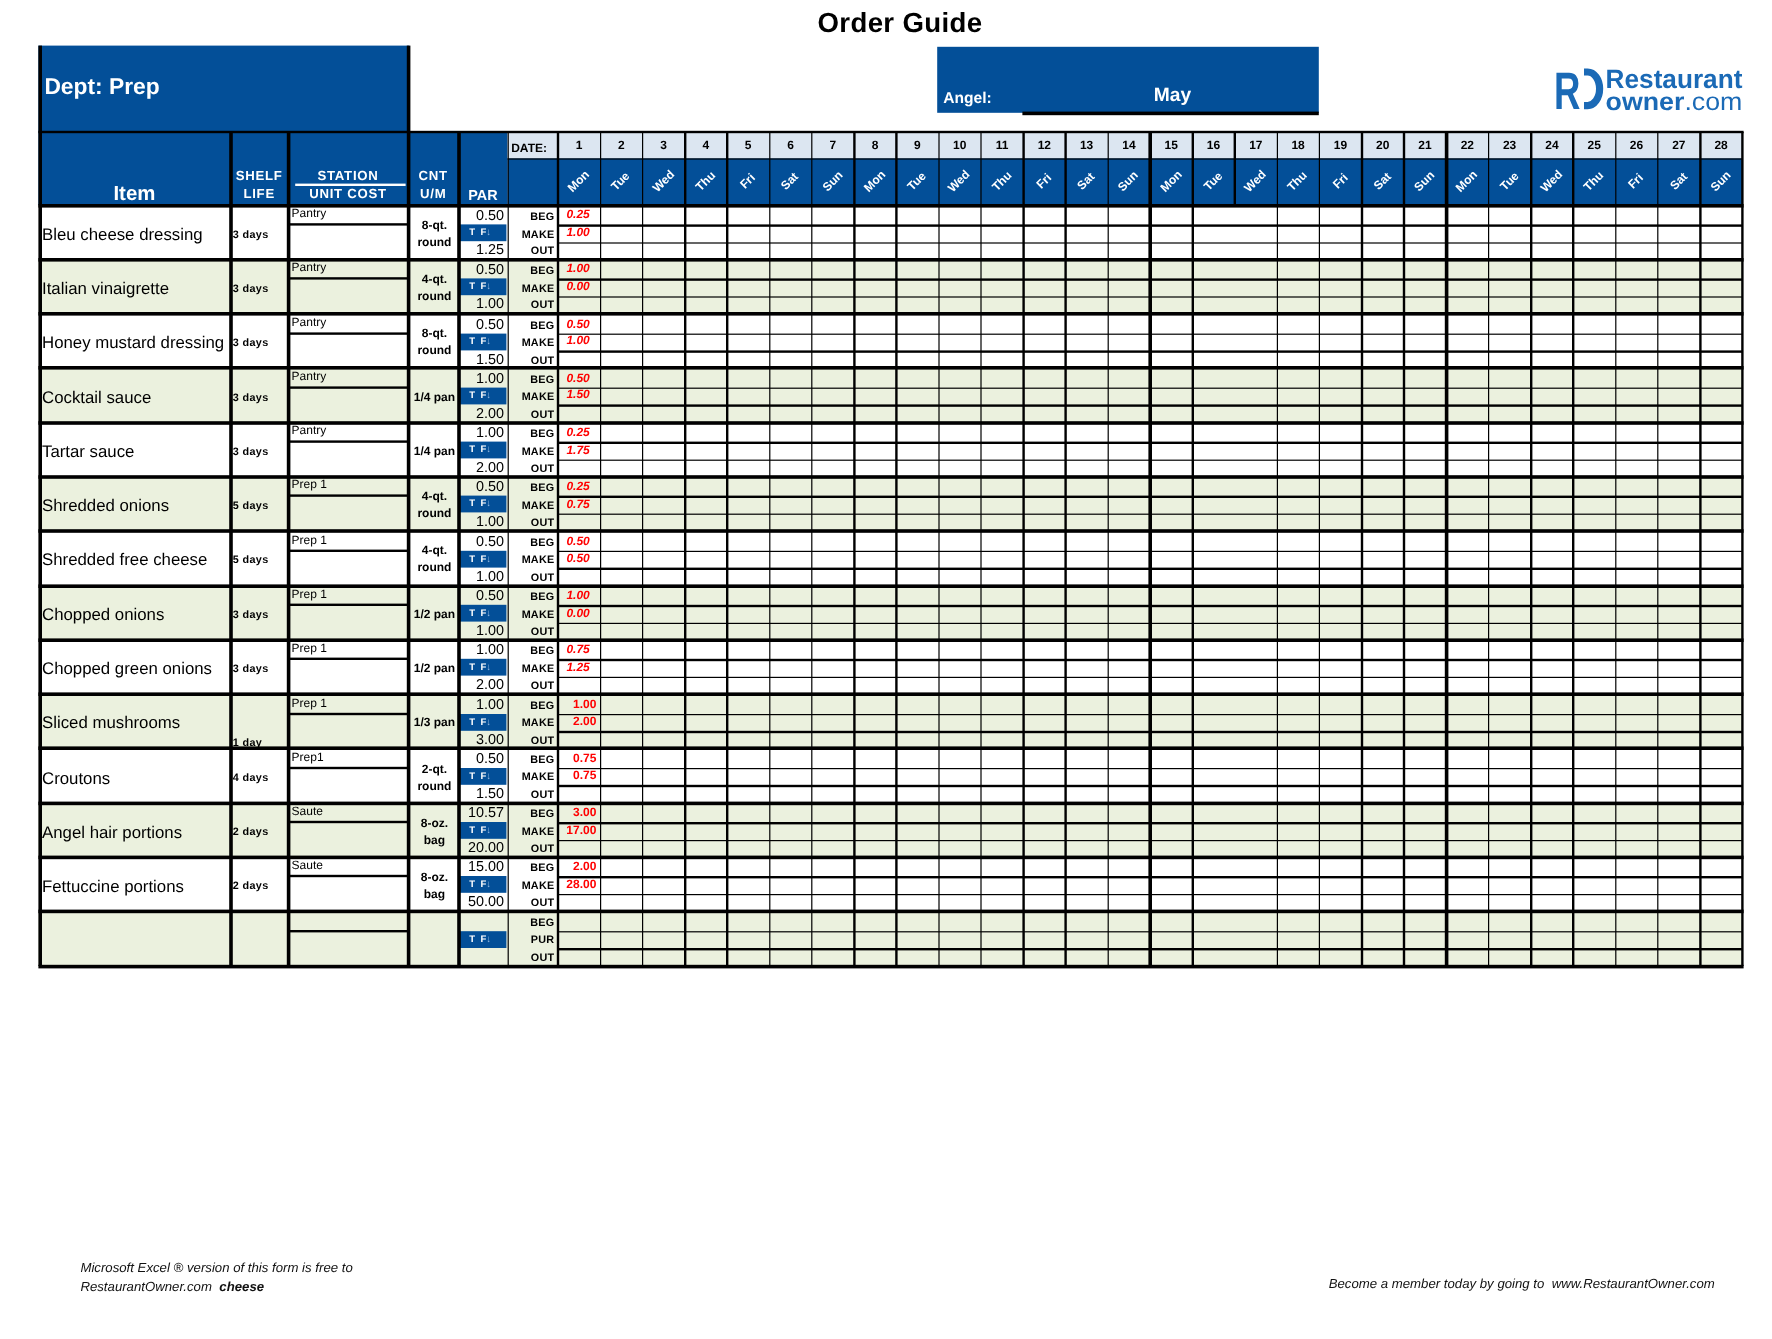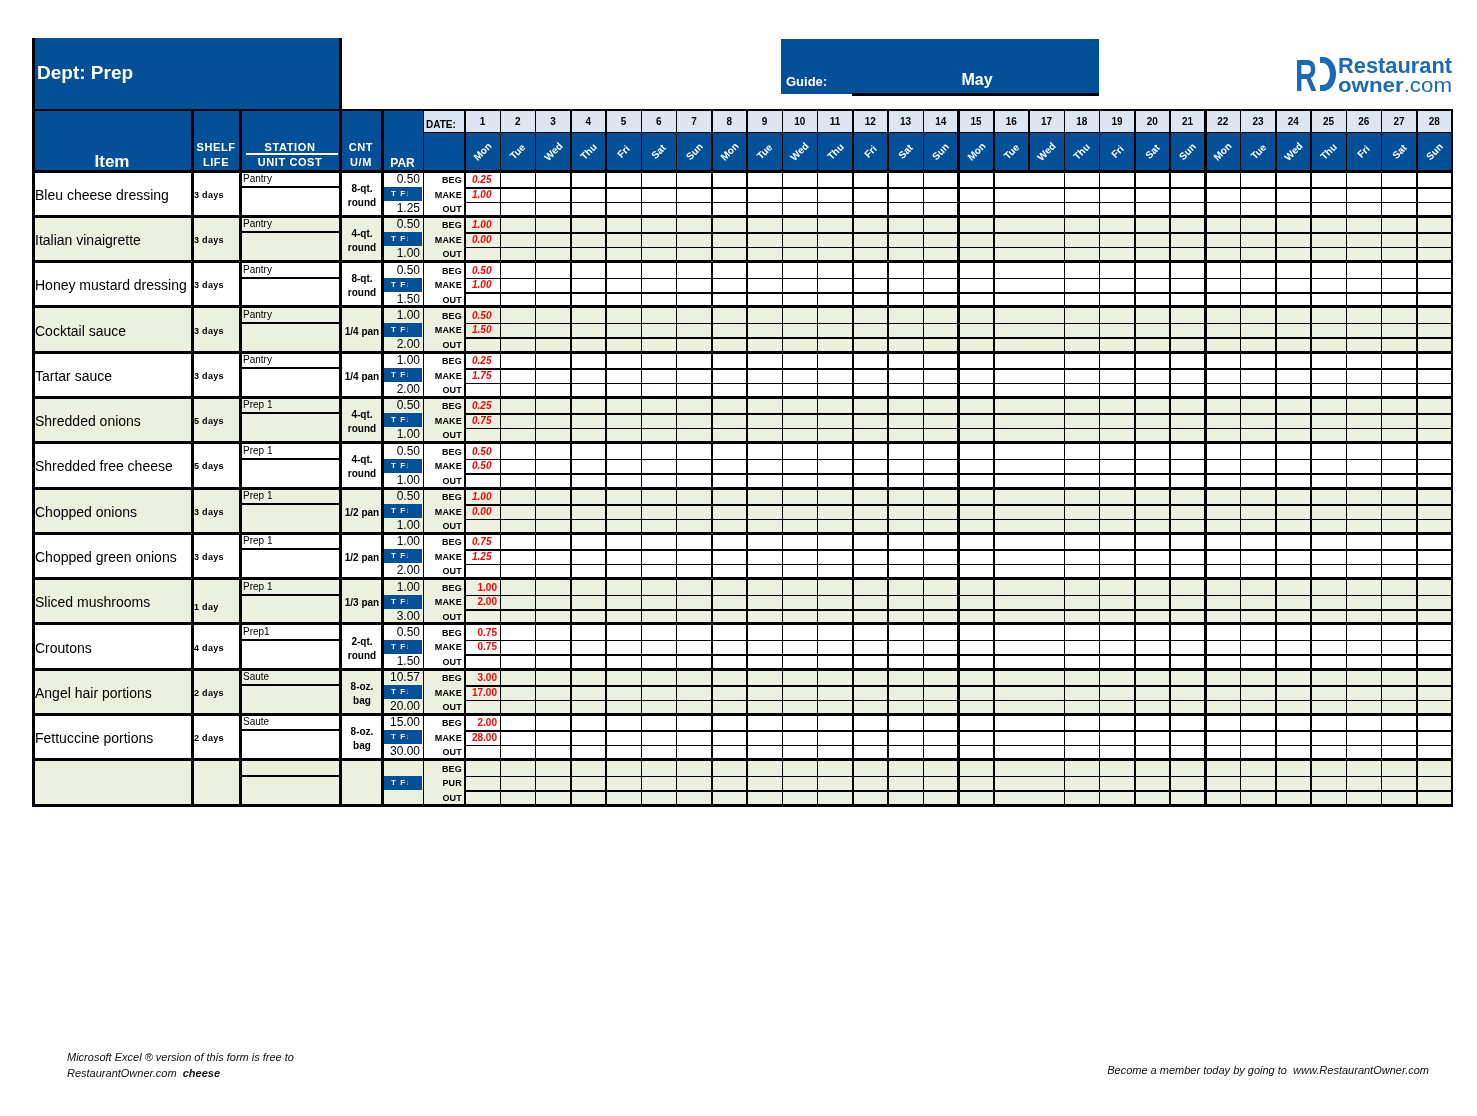--- a/index.html
+++ b/index.html
@@ -40,26 +40,27 @@
   .day-cell.plain { text-align: right; padding-right: 3px; box-sizing: border-box; }
   .foot { position: absolute; font-size: 11px; font-style: italic; white-space: pre; color: #111; }
   .foot b { font-weight: bold; }
   .logo { left: 1295px; top: 53px; width: 160px; height: 42px; }
 </style>
 </head>
 <body>
 
 <div id="page">
 
+  <div class="abs title">Order Guide</div>
 
   <div class="abs dept-box"></div>
   <div class="abs dept-label">Dept: Prep</div>
 
   <div class="abs month-box"></div>
-  <div class="abs month-label">Guide:</div>
+  <div class="abs month-label">Angel:</div>
   <div class="abs month-value">May</div>
   <div class="hline" style="left:852px;top:93px;width:247px;height:3px;"></div>
 
   <svg class="abs logo" viewBox="0 0 160 42" width="160" height="42">
     <g>
       <text x="0" y="38" font-family="Liberation Sans, sans-serif" font-size="44" font-weight="bold" fill="#1b6ab6" textLength="22" lengthAdjust="spacingAndGlyphs">R</text>
       <path d="M25 7 h3 a10 14 0 0 1 0 28 h-3" stroke="#1b6ab6" stroke-width="6" fill="none"></path>
     </g>
     <text x="43" y="20" font-family="Liberation Sans, sans-serif" font-size="22" font-weight="bold" fill="#1b6ab6" textLength="114" lengthAdjust="spacingAndGlyphs">Restaurant</text>
     <text x="43" y="39" font-family="Liberation Sans, sans-serif" font-size="21" fill="#1b6ab6" textLength="114" lengthAdjust="spacingAndGlyphs"><tspan font-weight="bold">owner</tspan><tspan>.com</tspan></text>
@@ -1021,21 +1022,21 @@
       <div class="day-cell" style="left:1347.25px;top:549.8199999999999px;"></div>
       <div class="day-cell" style="left:1347.25px;top:564.3199999999999px;"></div>
       <div class="day-cell" style="left:1382.5px;top:535.3199999999999px;"></div>
       <div class="day-cell" style="left:1382.5px;top:549.8199999999999px;"></div>
       <div class="day-cell" style="left:1382.5px;top:564.3199999999999px;"></div>
       <div class="day-cell" style="left:1417.75px;top:535.3199999999999px;"></div>
       <div class="day-cell" style="left:1417.75px;top:549.8199999999999px;"></div>
       <div class="day-cell" style="left:1417.75px;top:564.3199999999999px;"></div>
       <div class="grp-bg green" style="top:578.61px;height:45.29px;"></div>
       <div class="item-name" style="top:580.61px;height:43.29px;">Sliced mushrooms</div>
-      <div class="shelf" style="top:580px;height:54px;">1 day</div>
+      <div class="shelf" style="top:592px;height:54px;">1 day</div>
       <div class="station" style="top:580.61px;">Prep 1</div>
       <div class="unit-cost" style="top:595.61px;height:27.29px;"></div>
       <div class="cnt" style="top:582.61px;height:41.29px;">
         <div>1/3 pan</div>
       </div>
       <div class="par-val" style="top:579.61px;">1.00</div>
       <div class="par-filter" style="top:594.61px;"><span>T  F</span><span class="arr">↓</span></div>
       <div class="par-val" style="top:608.61px;">3.00</div>
       <div class="lbl" style="top:580.61px;">BEG</div>
       <div class="lbl" style="top:595.11px;">MAKE</div>
@@ -1326,21 +1327,21 @@
       <div class="item-name" style="top:716.48px;height:43.29px;">Fettuccine portions</div>
       <div class="shelf" style="top:716.48px;height:43.29px;">2 days</div>
       <div class="station" style="top:716.48px;">Saute</div>
       <div class="unit-cost" style="top:731.48px;height:27.29px;"></div>
       <div class="cnt" style="top:718.48px;height:41.29px;">
         <div>8-oz.</div>
         <div>bag</div>
       </div>
       <div class="par-val" style="top:715.48px;">15.00</div>
       <div class="par-filter" style="top:730.48px;"><span>T  F</span><span class="arr">↓</span></div>
-      <div class="par-val" style="top:744.48px;">30.00</div>
+      <div class="par-val" style="top:744.48px;">50.00</div>
       <div class="lbl" style="top:716.48px;">BEG</div>
       <div class="lbl" style="top:730.98px;">MAKE</div>
       <div class="lbl" style="top:745.48px;">OUT</div>
       <div class="day-cell plain" style="left:466px;top:716.48px;">2.00</div>
       <div class="day-cell plain" style="left:466px;top:730.98px;">28.00</div>
       <div class="day-cell plain" style="left:466px;top:745.48px;"></div>
       <div class="day-cell" style="left:501.25px;top:716.48px;"></div>
       <div class="day-cell" style="left:501.25px;top:730.98px;"></div>
       <div class="day-cell" style="left:501.25px;top:745.48px;"></div>
       <div class="day-cell" style="left:536.5px;top:716.48px;"></div>

